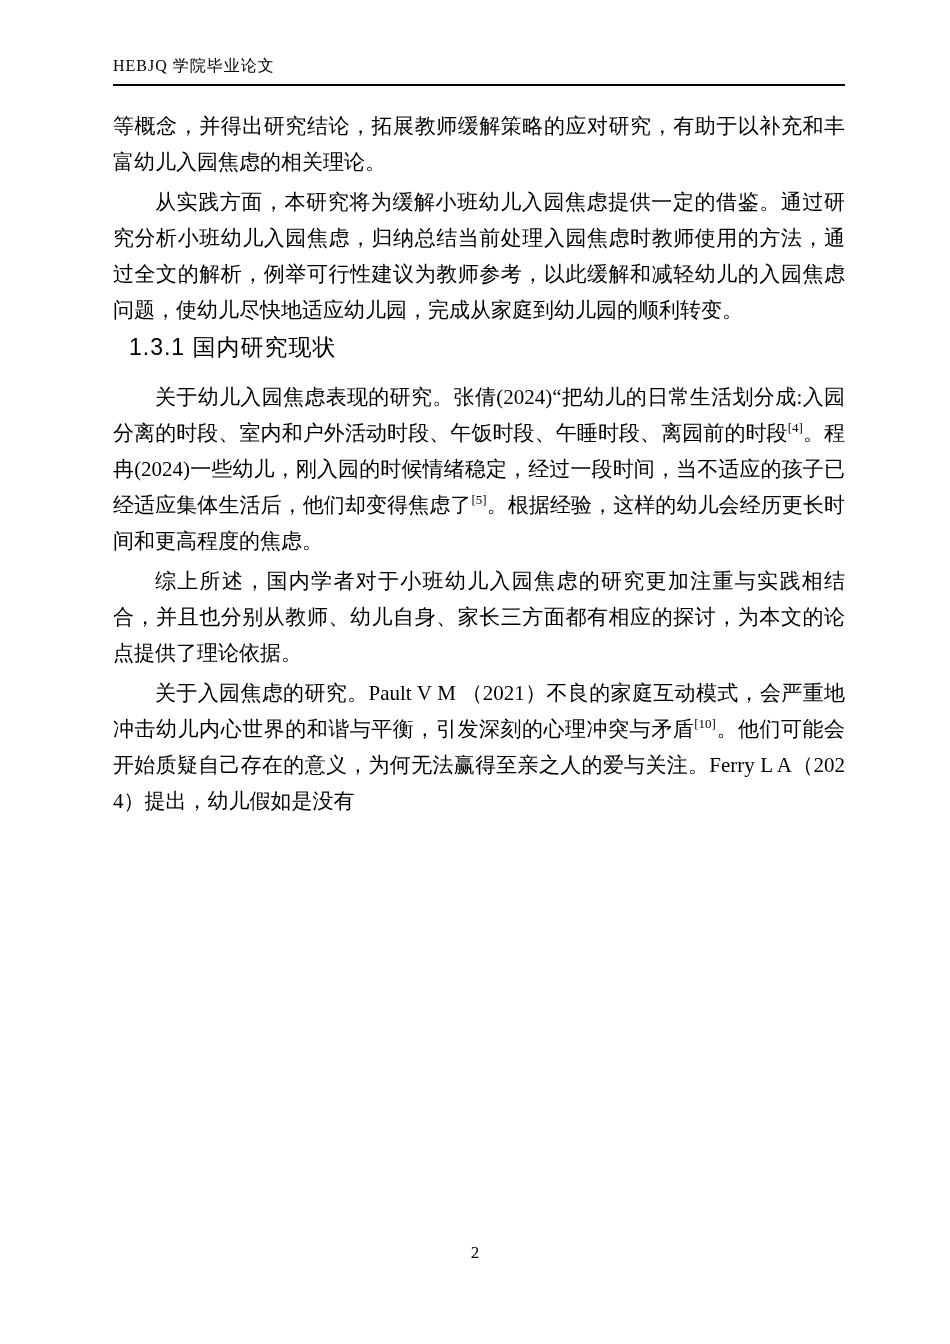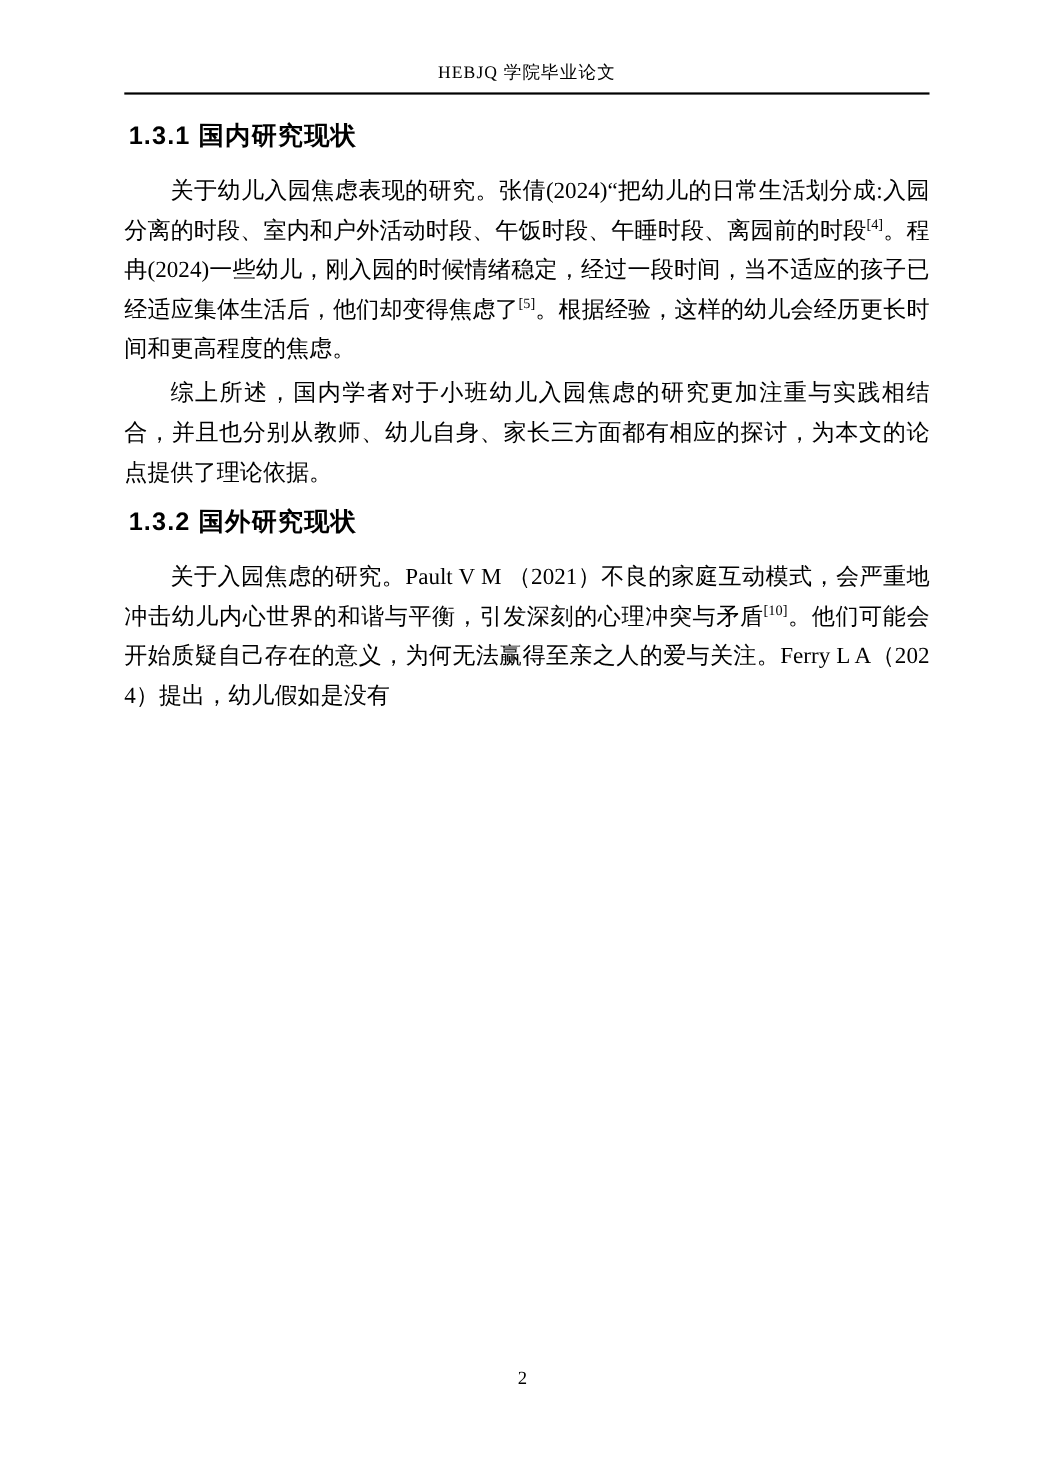--- a/index.html
+++ b/index.html
@@ -19,21 +19,21 @@
     position: relative;
     width: 950px;
     height: 1344px;
     background: #ffffff;
   }
   .header {
     position: absolute;
     top: 56px;
     left: 113px;
     width: 732px;
-    text-align: center;
+    text-align: left;
     font-size: 16px;
     letter-spacing: 1px;
     padding-bottom: 7px;
     border-bottom: 2px solid #000000;
   }
   .content {
     position: absolute;
     top: 108px;
     left: 113px;
     width: 732px;
@@ -53,23 +53,23 @@
     font-family: "Liberation Sans", "DejaVu Sans", sans-serif;
     font-size: 28px;
     font-weight: bold;
     line-height: 38px;
     margin: 14px 0 22px 0;
     letter-spacing: 1px;
   }
   h3.sub-heading {
     font-family: "Liberation Sans", "DejaVu Sans", sans-serif;
     font-size: 23px;
-    font-weight: bold;
+    font-weight: normal;
     line-height: 31px;
-    margin: 0 0 16px 4px;
+    margin: 0 0 16px 16px;
     letter-spacing: 1px;
   }
   h3.sub-heading-2 {
     margin-top: 12px;
   }
   sup.ref {
     font-size: 13px;
     line-height: 0;
     vertical-align: super;
   }
@@ -86,33 +86,34 @@
 <body>
 
 <div class="page">
 
   <div class="header">
     <span>HEBJQ 学院毕业论文</span>
   </div>
 
   <div class="content">
 
+    <p class="body-para no-indent">等概念，并得出研究结论，拓展教师缓解策略的应对研究，有助于以补充和丰富幼儿入园焦虑的相关理论。</p>
 
+    <p class="body-para">从实践方面，本研究将为缓解小班幼儿入园焦虑提供一定的借鉴。通过研究分析小班幼儿入园焦虑，归纳总结当前处理入园焦虑时教师使用的方法，通过全文的解析，例举可行性建议为教师参考，以此缓解和减轻幼儿的入园焦虑问题，使幼儿尽快地适应幼儿园，完成从家庭到幼儿园的顺利转变。</p>
 
 
     <h3 class="sub-heading">1.3.1 国内研究现状</h3>
 
 
     <p class="body-para"><span>关于幼儿入园焦虑表现的研究。张倩(2024)“把幼儿的日常生活划分成:入园分离的时段、室内和户外活动时段、午饭时段、午睡时段、离园前的时段</span><sup class="ref">[4]</sup><span>。程冉(2024)一些幼儿，刚入园的时候情绪稳定，经过一段时间，当不适应的孩子已经适应集体生活后，他们却变得焦虑了</span><sup class="ref">[5]</sup><span>。根据经验，这样的幼儿会经历更长时间和更高程度的焦虑。</span></p>
 
 
 
     <p class="body-para">综上所述，国内学者对于小班幼儿入园焦虑的研究更加注重与实践相结合，并且也分别从教师、幼儿自身、家长三方面都有相应的探讨，为本文的论点提供了理论依据。</p>
 
-    <h3 class="sub-heading sub-heading-2">1.3.2 国外研究现状</h3>
 
     <p class="body-para"><span>关于入园焦虑的研究。Pault V M （2021）不良的家庭互动模式，会严重地冲击幼儿内心世界的和谐与平衡，引发深刻的心理冲突与矛盾</span><sup class="ref">[10]</sup><span>。他们可能会开始质疑自己存在的意义，为何无法赢得至亲之人的爱与关注。Ferry L A（2024）提出，幼儿假如是没有</span></p>
 
   </div>
 
   <div class="page-number">2</div>
 
 </div>
 
 </body></html>

